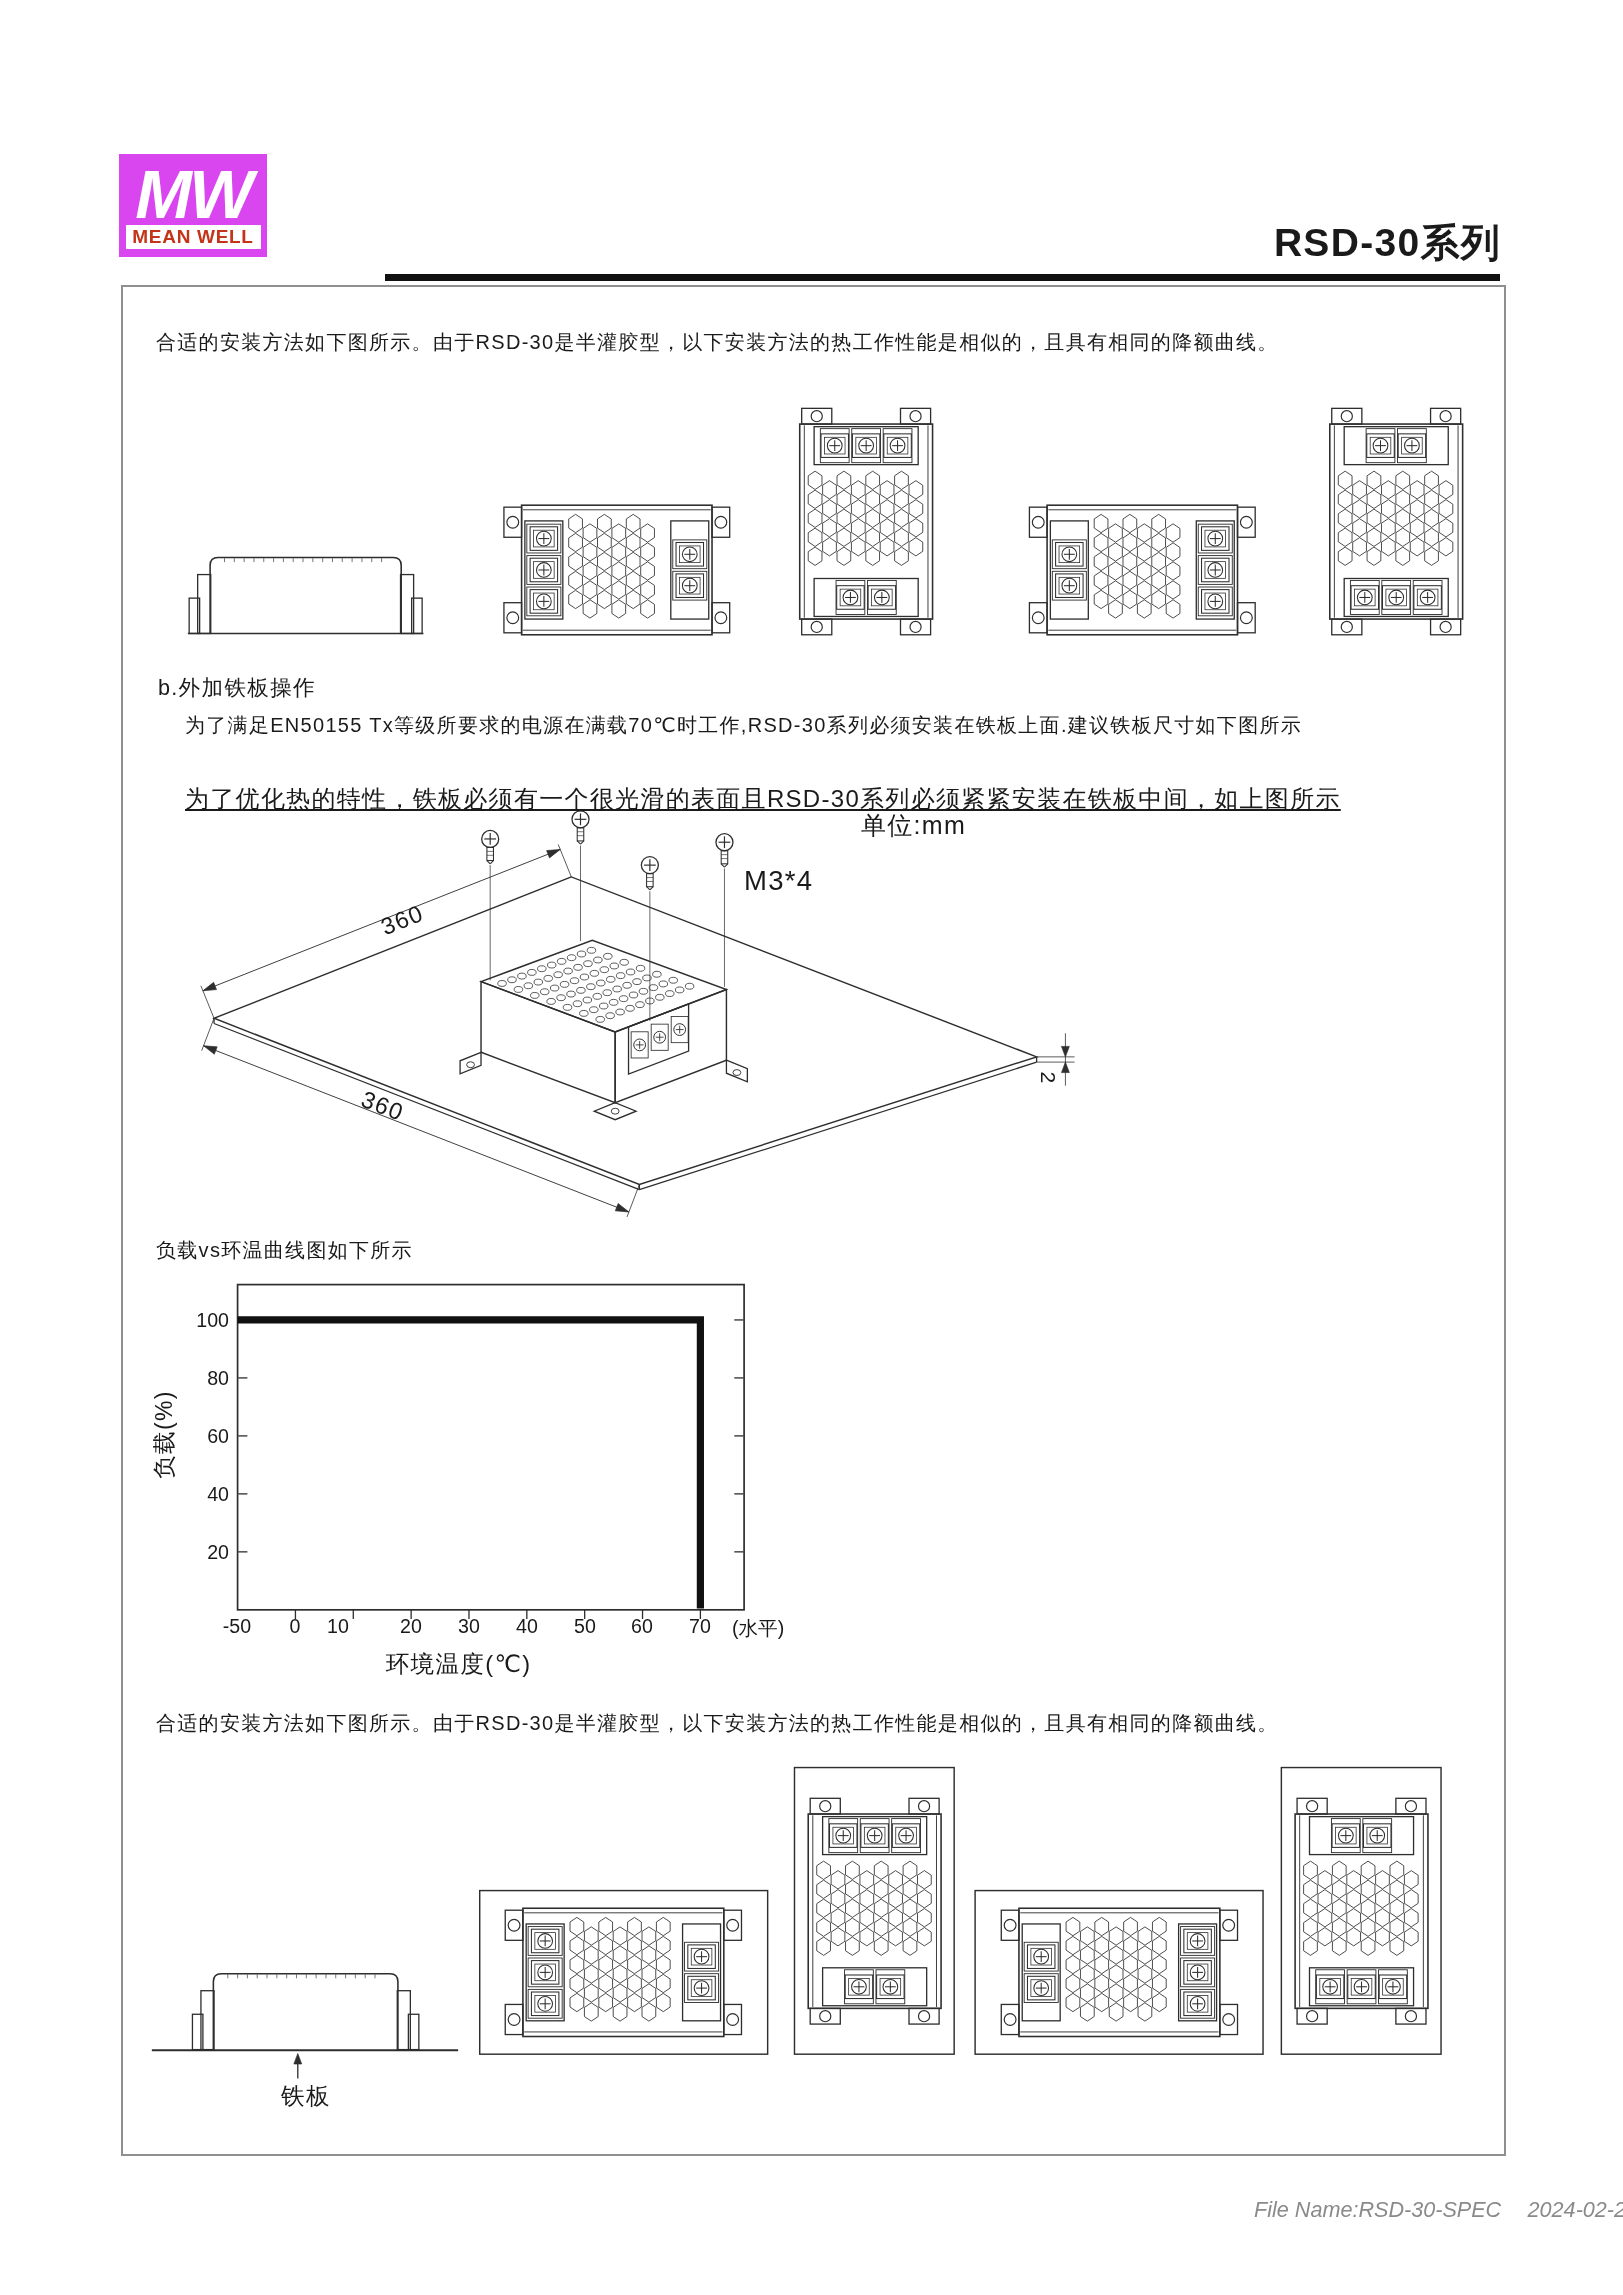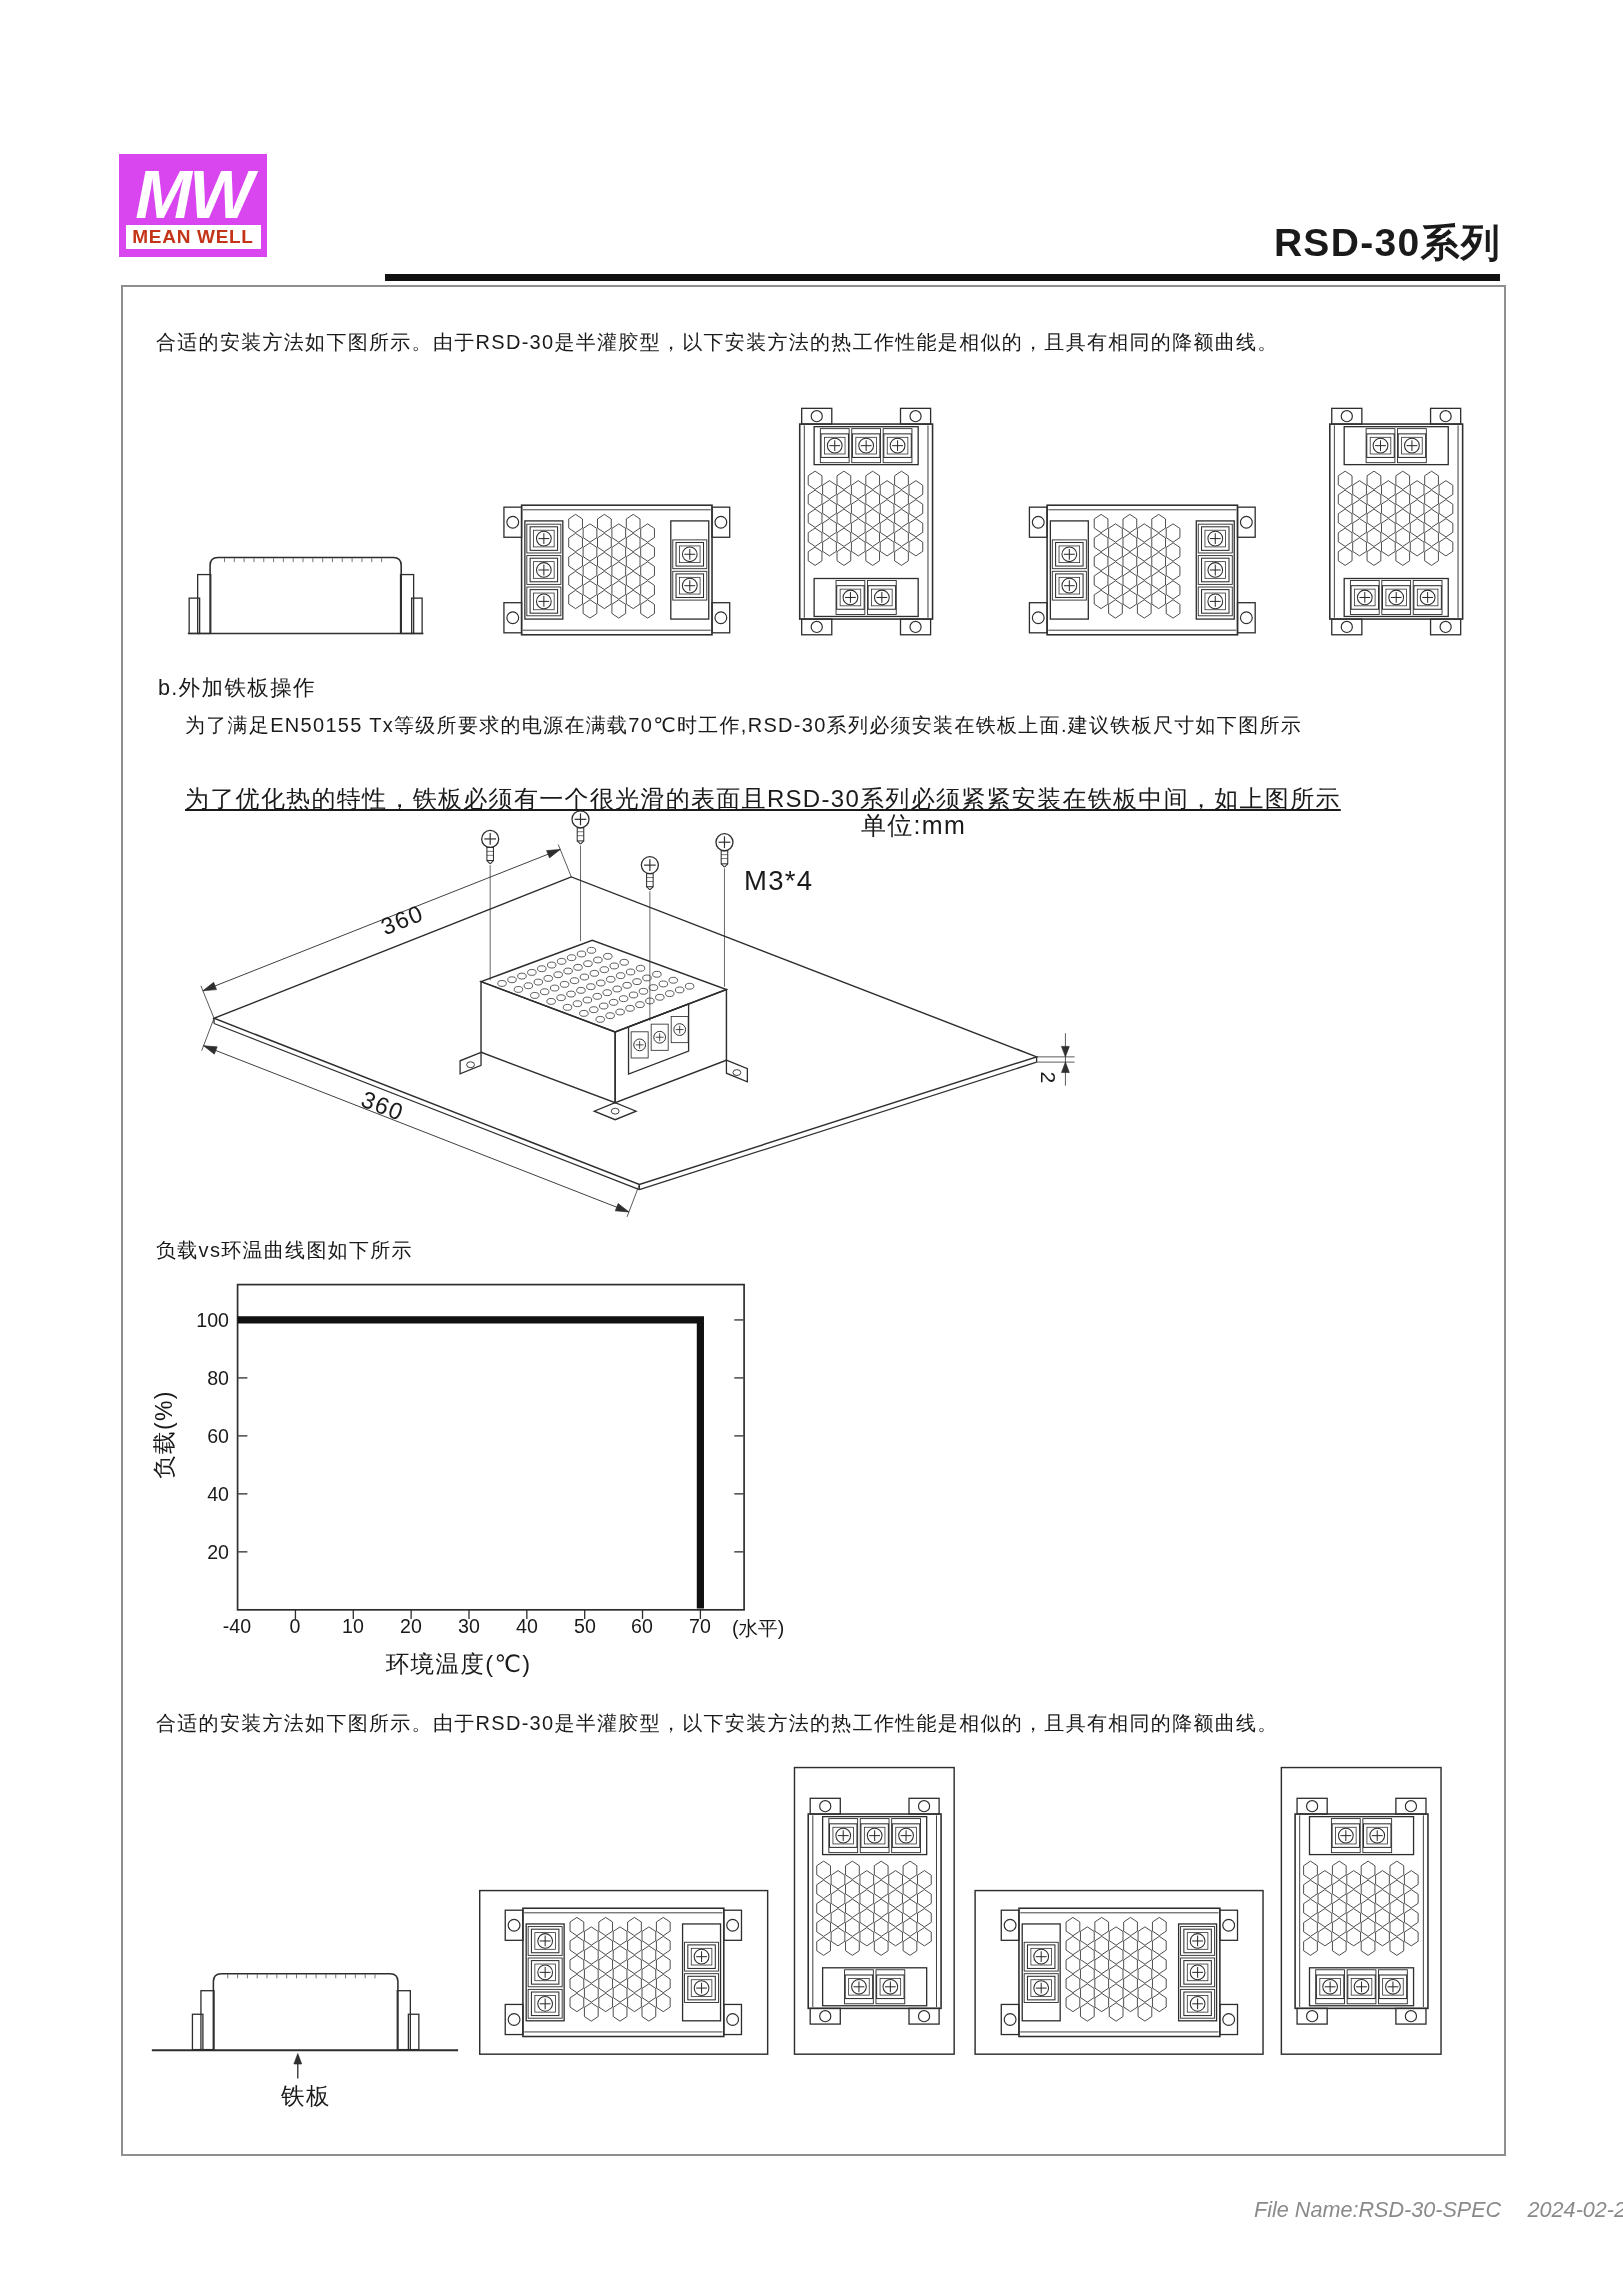--- a/index.html
+++ b/index.html
@@ -932,23 +932,23 @@
   <div class="abs t" style="left:156px;top:1237px;font-size:20px;">负载vs环温曲线图如下所示</div>
   <div class="abs t" style="left:92px;top:1419px;width:144px;text-align:center;font-size:23px;transform:rotate(-90deg);">负载(%)</div>
   <div class="abs t" style="left:367px;top:1648px;width:183px;text-align:center;font-size:23.6px;">环境温度(℃)</div>
   <div class="abs tick" style="left:732px;top:1615px;">(水平)</div>
   <div id="chart-labels">
       <div class="abs tick" style="left: 173px; top: 1541px; width: 56px; text-align: right;">20</div>
       <div class="abs tick" style="left: 173px; top: 1483px; width: 56px; text-align: right;">40</div>
       <div class="abs tick" style="left: 173px; top: 1425px; width: 56px; text-align: right;">60</div>
       <div class="abs tick" style="left: 173px; top: 1367px; width: 56px; text-align: right;">80</div>
       <div class="abs tick" style="left: 173px; top: 1309px; width: 56px; text-align: right;">100</div>
-      <div class="abs tick" style="left: 211px; top: 1615px; width: 52px; text-align: center;">-40</div>
+      <div class="abs tick" style="left: 211px; top: 1615px; width: 52px; text-align: center;">-50</div>
       <div class="abs tick" style="left: 269px; top: 1615px; width: 52px; text-align: center;">0</div>
-      <div class="abs tick" style="left: 327px; top: 1615px; width: 52px; text-align: center;">10</div>
+      <div class="abs tick" style="left: 327px; top: 1615px; width: 52px; ">10</div>
       <div class="abs tick" style="left: 385px; top: 1615px; width: 52px; text-align: center;">20</div>
       <div class="abs tick" style="left: 443px; top: 1615px; width: 52px; text-align: center;">30</div>
       <div class="abs tick" style="left: 501px; top: 1615px; width: 52px; text-align: center;">40</div>
       <div class="abs tick" style="left: 559px; top: 1615px; width: 52px; text-align: center;">50</div>
       <div class="abs tick" style="left: 616px; top: 1615px; width: 52px; text-align: center;">60</div>
       <div class="abs tick" style="left: 674px; top: 1615px; width: 52px; text-align: center;">70</div>
     </div>
 
   <div class="abs t" style="left:156px;top:1710px;font-size:20px;">合适的安装方法如下图所示。由于RSD-30是半灌胶型，以下安装方法的热工作性能是相似的，且具有相同的降额曲线。</div>
   <div class="abs t" style="left:270px;top:2080px;width:72px;text-align:center;font-size:23.6px;">铁板</div>

